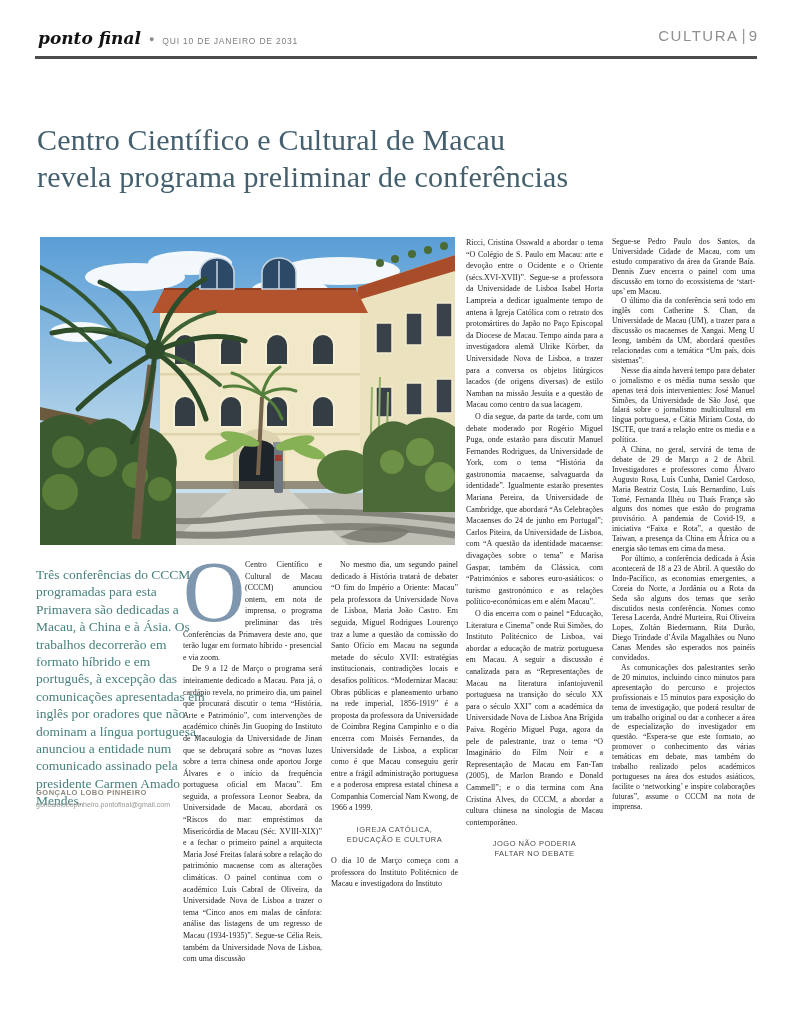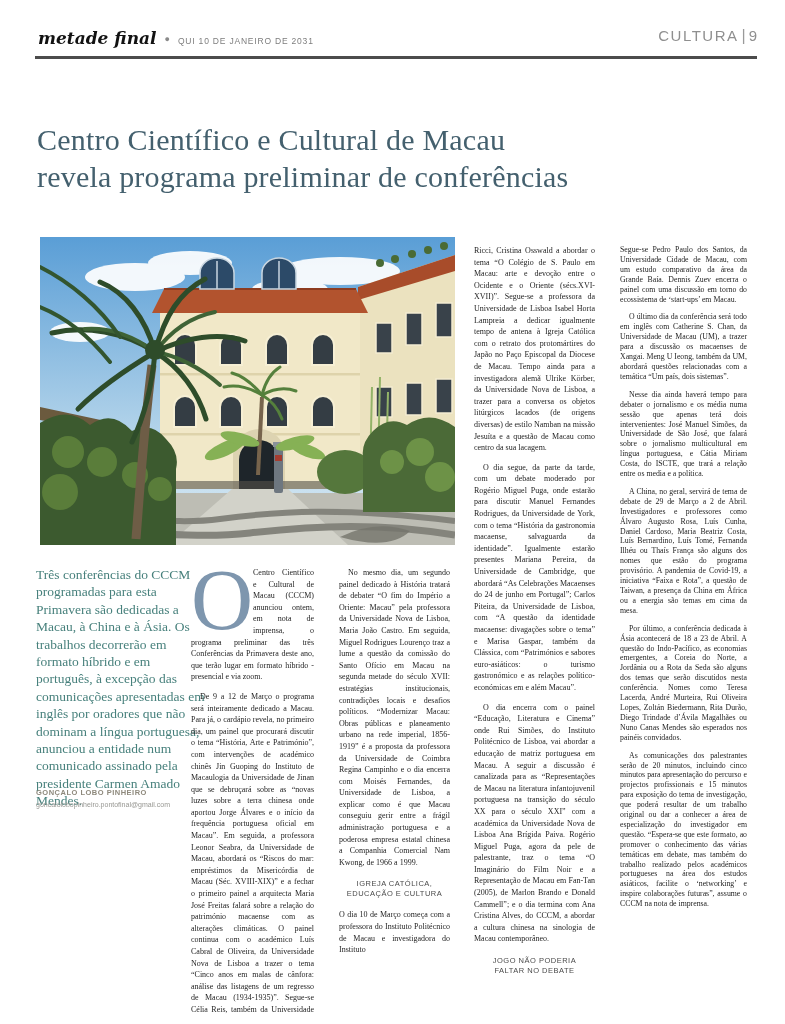--- a/index.html
+++ b/index.html
@@ -33,38 +33,38 @@
 
   
   .byline-name { position:absolute; left:36px; top:788px; font-family:"Liberation Sans", sans-serif;
                  font-size:7.5px; font-weight:bold; letter-spacing:0.5px; color:#8e897c; }
   .byline-email { position:absolute; left:36px; top:801px; font-family:"Liberation Sans", sans-serif;
                   font-size:7px; color:#979792; }
 
   
   .col { position:absolute; font-size:8px; line-height:11.6px; color:#242424;
          text-align:justify; overflow:hidden; hyphens:auto; }
-  .col p { margin:8px; }
+  .col p { margin:0; }
   .col p.ind { text-indent:9px; }
   #col1 { left:183px; top:559px; width:139px; height:458px; }
   #col2 { left:331px; top:559px; width:127px; height:458px; }
   #col3 { left:466px; top:237px; width:137px; height:780px; }
   #col4 { left:612px; top:237px; width:143px; height:780px; font-size:7.8px; line-height:9.9px; }
   .subhead { text-align:center; font-family:"Liberation Sans", sans-serif; font-size:7.5px;
              line-height:10px; letter-spacing:0.5px; color:#4a4a4a; margin:11px 0 10px; text-indent:0; }
   .dropcap { float:left; width:62px; font-size:86px; line-height:66px; color:#7e96ae;
              font-family:"Liberation Serif", serif; text-indent:0; }
 </style>
 </head>
 <body>
 
 <div class="page">
 
   <div class="masthead">
-    <span class="brand">metade final</span>
+    <span class="brand">ponto final</span>
     <span class="mast-dot">●</span>
     <span class="mast-date">QUI 10 DE JANEIRO DE 2031</span>
   </div>
 
   <div class="section-block">
     <span class="section-label">CULTURA</span>
     <span class="section-divider">|</span>
     <span class="page-number">9</span>
   </div>
 

